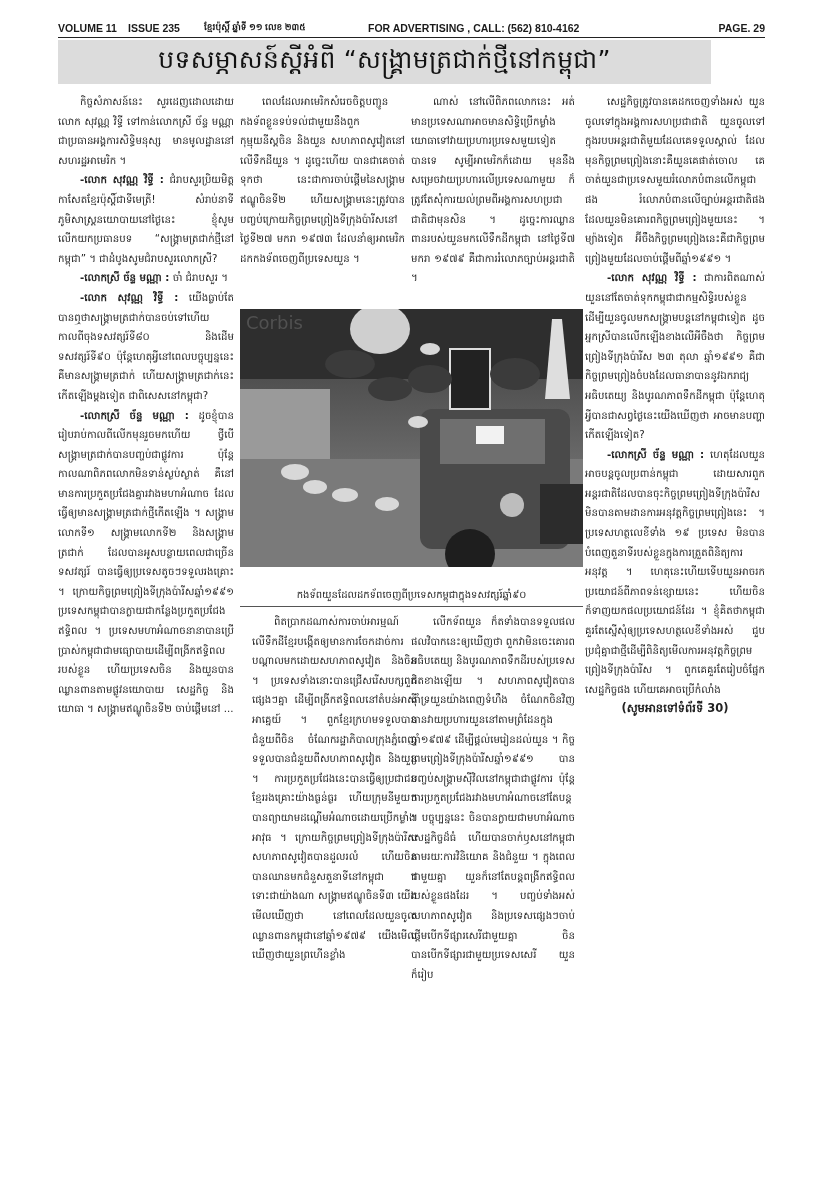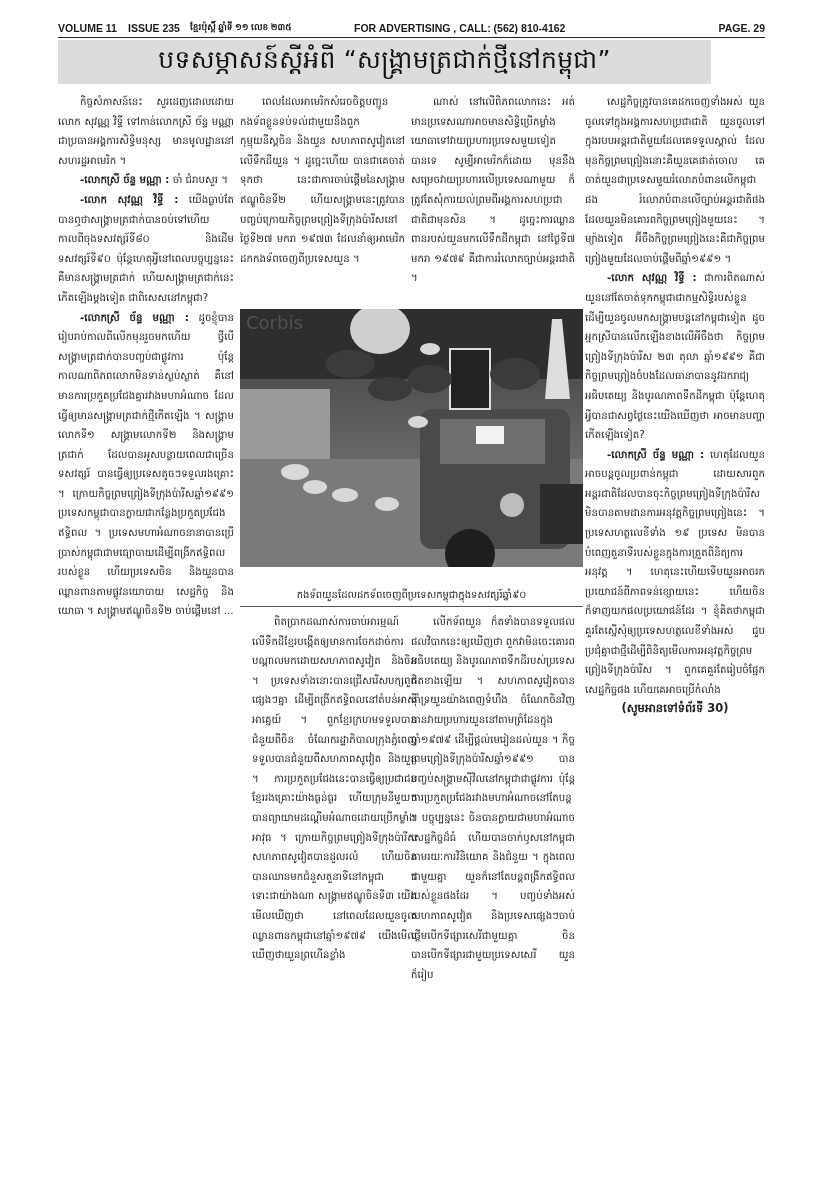--- a/index.html
+++ b/index.html
@@ -1,19 +1,19 @@
 <!DOCTYPE html>
 <html><head>
 <meta charset="utf-8">
 <style>
   html,body{margin:0;padding:0;background:#fff;}
   body{width:823px;height:1184px;position:relative;overflow:hidden;font-family:"DejaVu Sans",sans-serif;color:#1a1a1a;}
   .header{position:absolute;left:58px;top:18px;width:707px;height:20px;display:flex;align-items:flex-end;font-family:"Liberation Sans",sans-serif;font-weight:bold;font-size:10.5px;border-bottom:1.5px solid #222;padding-bottom:3px;box-sizing:border-box;}
   .header .vol{width:70px;}
-  .header .issue{width:62px;}
+  .header .issue{width:76px;}
   .header .kh{width:164px;font-size:9px;}
   .header .adv{flex:1;}
   .header .page{text-align:right;}
   .titlebar{position:absolute;left:58px;top:40px;width:653px;height:44px;background:#dcdcdc;display:flex;align-items:center;justify-content:center;}
   .titlebar h1{margin:0;font-size:25px;font-weight:normal;color:#111;letter-spacing:0.3px;}
   .col{position:absolute;font-size:10.2px;line-height:19.6px;text-align:justify;color:#222;}
   .col p{margin:0;text-indent:22px;}
   .col p .spk{font-weight:bold;}
   #c1{left:58px;top:92px;width:176px;height:1070px;}
   #c2a{left:240px;top:92px;width:165px;}
@@ -35,20 +35,21 @@
   <span class="adv">FOR ADVERTISING ,  CALL: (562) 810-4162</span>
   <span class="page">PAGE. 29</span>
 </div>
 
 <div class="titlebar">
   <h1>បទសម្ភាសន៍ស្ដីអំពី “សង្គ្រាមត្រជាក់ថ្មីនៅកម្ពុជា”</h1>
 </div>
 
 <div class="col" id="c1">
     <p><span>កិច្ចសំភាសន៍នេះ សួរដេញដោលដោយលោក សុវណ្ណ វិទ្ធី ទៅកាន់លោកស្រី ច័ន្ទ មណ្ណា ជាប្រធានអង្គការសិទ្ធិមនុស្ស មានមូលដ្ឋាននៅសហរដ្ឋអាមេរិក ។</span></p>
+    <p><span class="spk">-លោក សុវណ្ណ វិទ្ធី :</span><span> ជំរាបសួរប្រិយមិត្តកាសែតខ្មែរប៉ុស្ដិ៍ជាទីមេត្រី! សំរាប់នាទីភូមិសាស្ត្រនយោបាយនៅថ្ងៃនេះ ខ្ញុំសូមលើកយកប្រធានបទ “សង្គ្រាមត្រជាក់ថ្មីនៅកម្ពុជា” ។ ជាដំបូងសូមជំរាបសួរលោកស្រី?</span></p>
     <p><span class="spk">-លោកស្រី ច័ន្ទ មណ្ណា :</span><span> ចាំ ជំរាបសួរ ។</span></p>
     <p><span class="spk">-លោក សុវណ្ណ វិទ្ធី :</span><span> យើងធ្លាប់តែបានឮថាសង្គ្រាមត្រជាក់បានចប់ទៅហើយ កាលពីចុងទសវត្សរ៍ទី៨០ និងដើមទសវត្សរ៍ទី៩០ ប៉ុន្តែហេតុអ្វីនៅពេលបច្ចុប្បន្ននេះ គឺមានសង្គ្រាមត្រជាក់ ហើយសង្គ្រាមត្រជាក់នេះកើតឡើងម្ដងទៀត ជាពិសេសនៅកម្ពុជា?</span></p>
     <p><span class="spk">-លោកស្រី ច័ន្ទ មណ្ណា :</span><span> ដូចខ្ញុំបានរៀបរាប់កាលពីលើកមុនរួចមកហើយ ថ្វីបើសង្គ្រាមត្រជាក់បានបញ្ចប់ជាផ្លូវការ ប៉ុន្តែកាលណាពិភពលោកមិនទាន់ស្ងប់ស្ងាត់ គឺនៅមានការប្រកួតប្រជែងគ្នារវាងមហាអំណាច ដែលធ្វើឲ្យមានសង្គ្រាមត្រជាក់ថ្មីកើតឡើង ។ សង្គ្រាមលោកទី១ សង្គ្រាមលោកទី២ និងសង្គ្រាមត្រជាក់ ដែលបានអូសបន្លាយពេលជាច្រើនទសវត្សរ៍ បានធ្វើឲ្យប្រទេសតូចៗទទួលរងគ្រោះ ។ ក្រោយកិច្ចព្រមព្រៀងទីក្រុងប៉ារីសឆ្នាំ១៩៩១ ប្រទេសកម្ពុជាបានក្លាយជាកន្លែងប្រកួតប្រជែងឥទ្ធិពល ។ ប្រទេសមហាអំណាចនានាបានប្រើប្រាស់កម្ពុជាជាមធ្យោបាយដើម្បីពង្រីកឥទ្ធិពលរបស់ខ្លួន ហើយប្រទេសចិន និងយួនបានឈ្លានពានតាមផ្លូវនយោបាយ សេដ្ឋកិច្ច និងយោធា ។ សង្គ្រាមឥណ្ឌូចិនទី២ ចាប់ផ្ដើមនៅ ...</span></p>
   </div>
 <div class="col" id="c2a">
     <p><span>ពេលដែលអាមេរិកសំរេចចិត្តបញ្ជូនកងទ័ពខ្លួនទប់ទល់ជាមួយនឹងពួកកុម្មុយនីស្តចិន និងយួន សហភាពសូវៀតនៅលើទឹកដីយួន ។ ដូច្នេះហើយ បានជាគេចាត់ទុកថា នេះជាការចាប់ផ្ដើមនៃសង្គ្រាមឥណ្ឌូចិនទី២ ហើយសង្គ្រាមនេះត្រូវបានបញ្ចប់ក្រោយកិច្ចព្រមព្រៀងទីក្រុងប៉ារីសនៅថ្ងៃទី២៧ មករា ១៩៧៣ ដែលនាំឲ្យអាមេរិកដកកងទ័ពចេញពីប្រទេសយួន ។</span></p>
   </div>
 <div class="col" id="c3a">
     <p><span>ណាស់ នៅលើពិភពលោកនេះ អត់មានប្រទេសណាអាចមានសិទ្ធិប្រើកម្លាំងយោធាទៅវាយប្រហារប្រទេសមួយទៀតបានទេ សូម្បីអាមេរិកក៏ដោយ មុននឹងសម្រេចវាយប្រហារលើប្រទេសណាមួយ ក៏ត្រូវតែសុំការយល់ព្រមពីអង្គការសហប្រជាជាតិជាមុនសិន ។ ដូច្នេះការឈ្លានពានរបស់យួនមកលើទឹកដីកម្ពុជា នៅថ្ងៃទី៧ មករា ១៩៧៩ គឺជាការរំលោភច្បាប់អន្តរជាតិ ។</span></p>
   </div>

